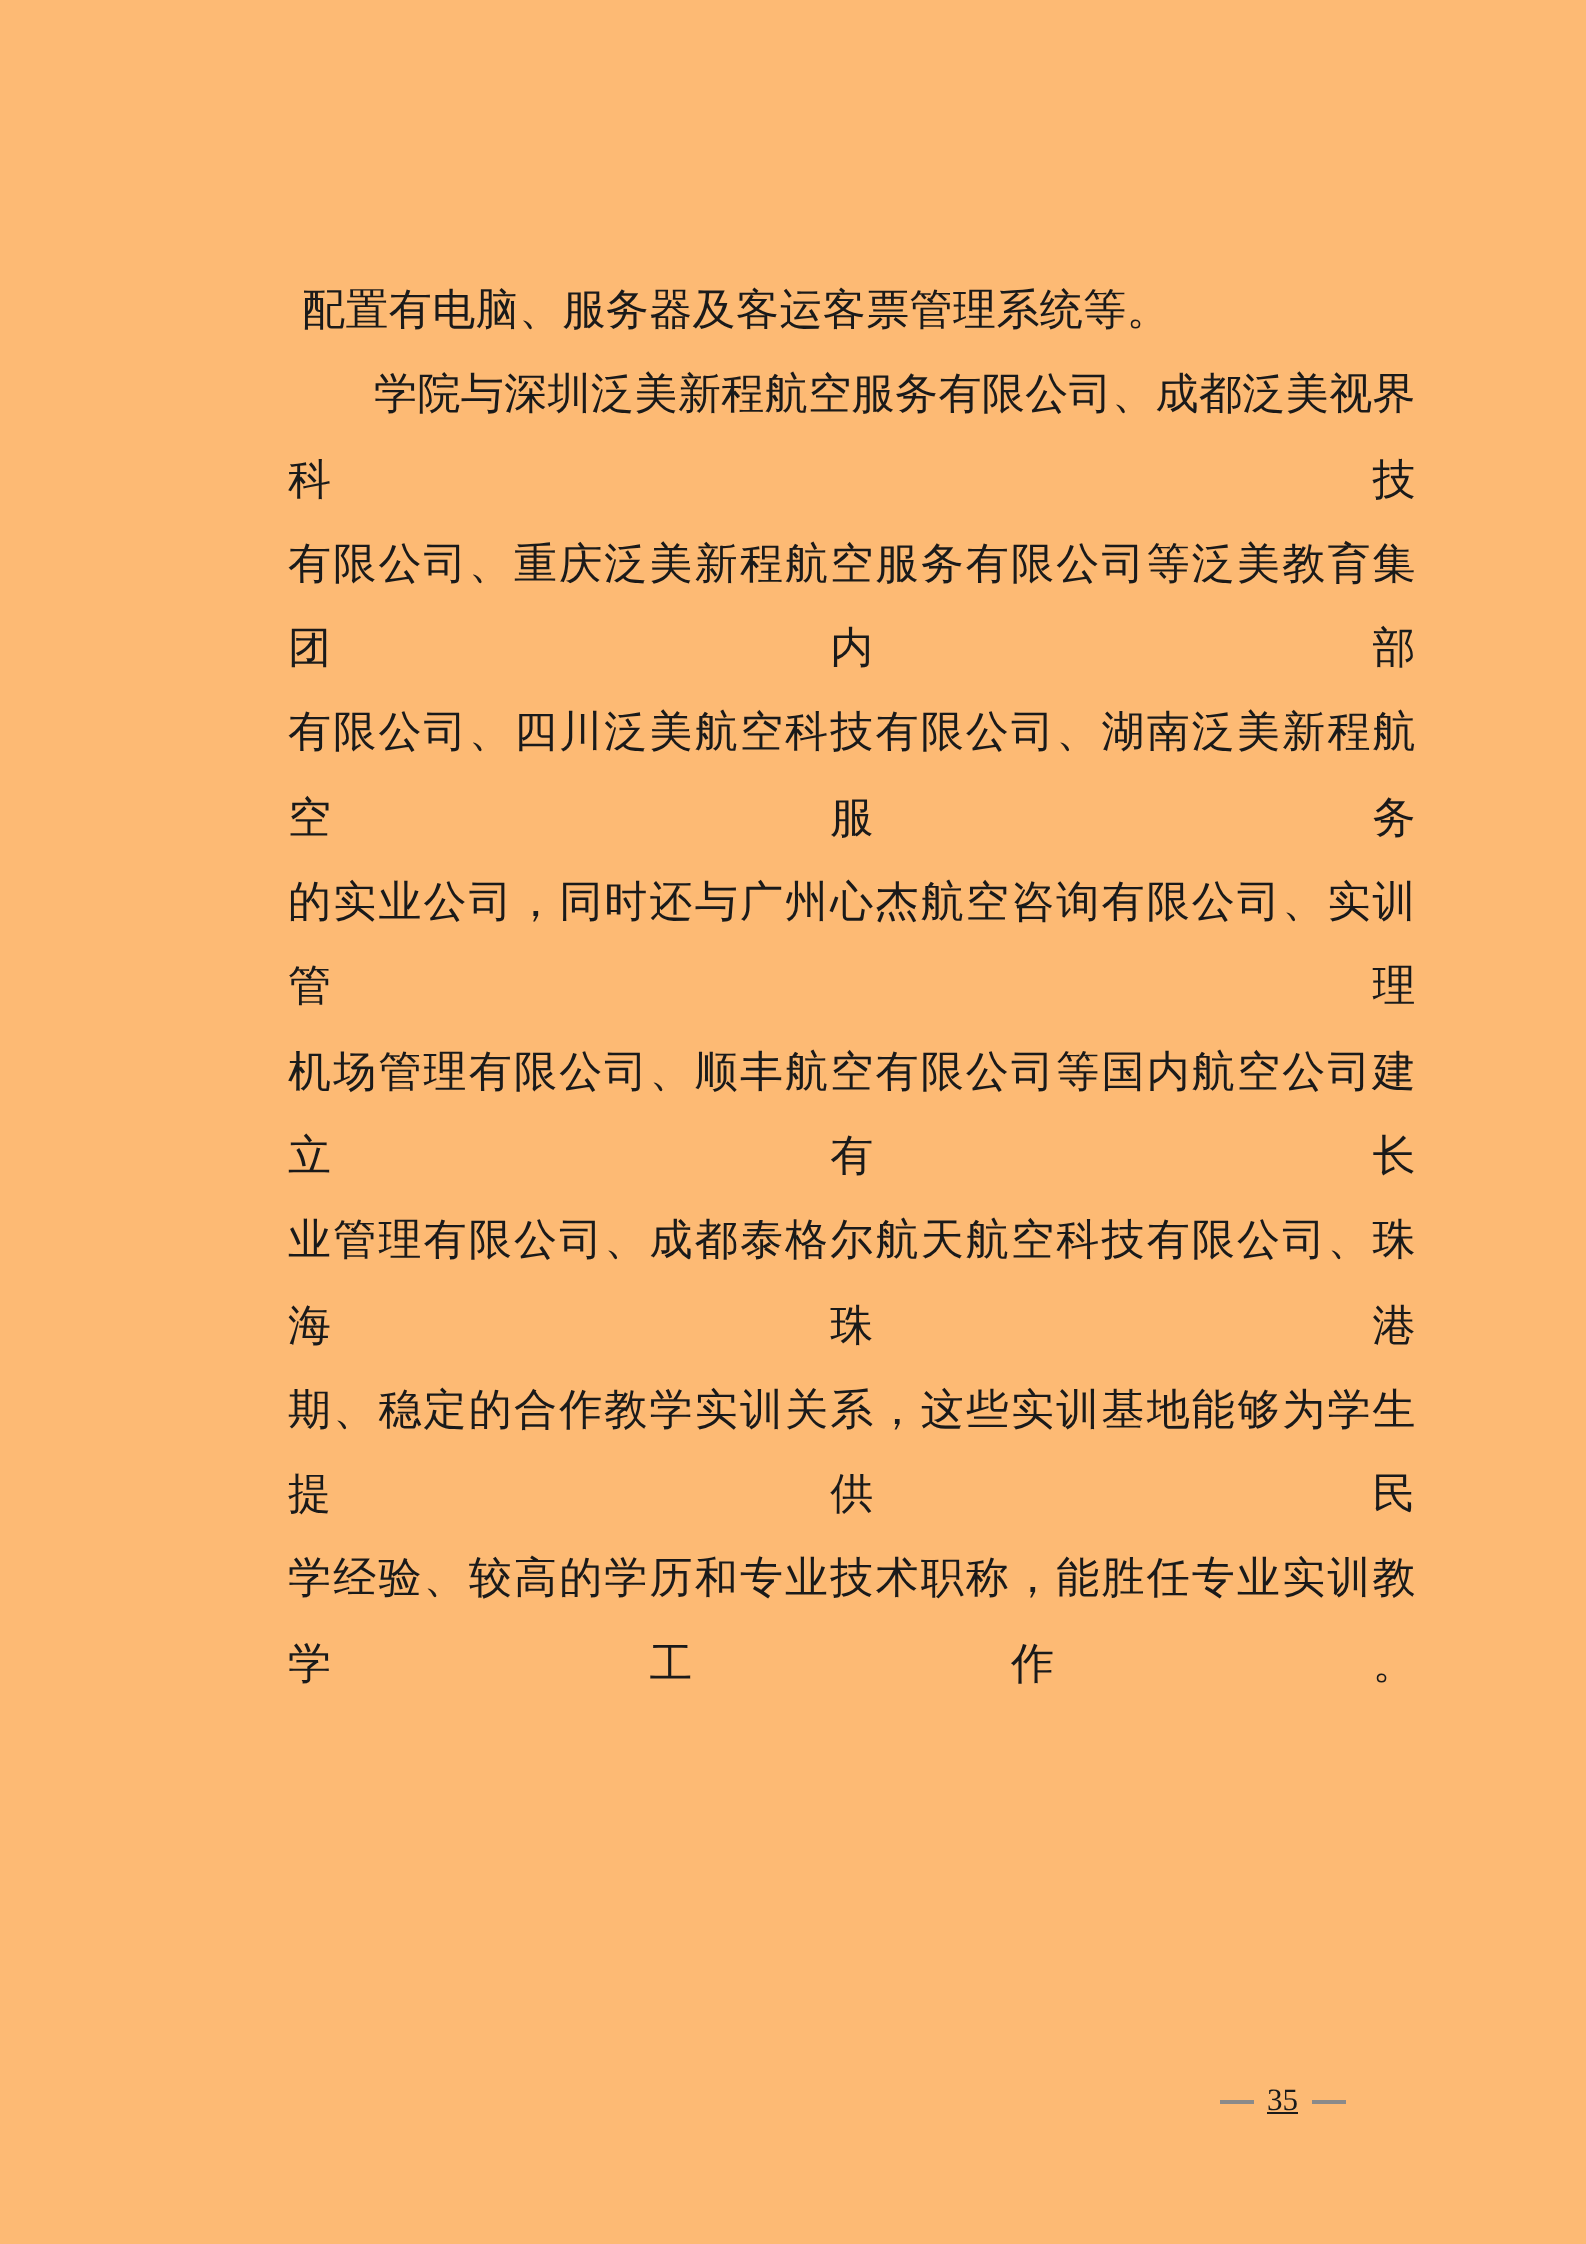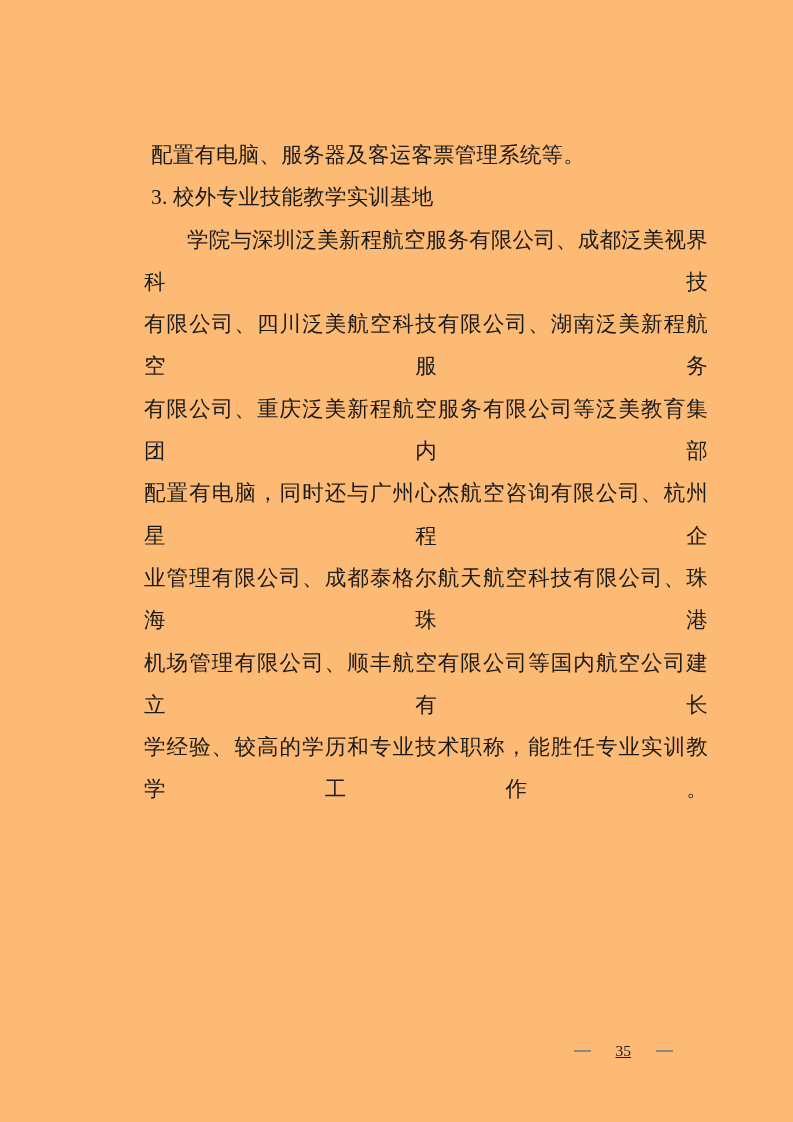--- a/index.html
+++ b/index.html
@@ -39,21 +39,21 @@
   .line.indent {
     text-indent: 43px;
   }
   .footer {
     position: absolute;
     top: 1040px;
     right: 120px;
     height: 22px;
     display: flex;
     align-items: center;
-    gap: 25px;
+    gap: 7px;
     font-size: 15.5px;
     color: #1a1a1a;
     text-decoration: underline;
   }
   .dash {
     display: inline-block;
     width: 17px;
     height: 1.5px;
     background: #8a8a8a;
   }
@@ -61,27 +61,27 @@
     font-family: "Liberation Serif", "DejaVu Serif", serif;
   }
 </style>
 </head>
 <body>
 
 <div class="page">
 
   <div class="text-block">
     <div class="line indent">配置有电脑、服务器及客运客票管理系统等。</div>
-    <div class="line indent">3. 校外专业技能教学实训基地</div>
     <div class="line indent justify">学院与深圳泛美新程航空服务有限公司、成都泛美视界科技</div>
+    <div class="line justify">有限公司、重庆泛美新程航空服务有限公司等泛美教育集团内部</div>
     <div class="line justify">有限公司、四川泛美航空科技有限公司、湖南泛美新程航空服务</div>
-    <div class="line justify">有限公司、重庆泛美新程航空服务有限公司等泛美教育集团内部</div>
-    <div class="line justify">配置有电脑，同时还与广州心杰航空咨询有限公司、杭州星程企</div>
+    <div class="line justify">的实业公司，同时还与广州心杰航空咨询有限公司、实训管理</div>
+    <div class="line justify">机场管理有限公司、顺丰航空有限公司等国内航空公司建立有长</div>
     <div class="line justify">业管理有限公司、成都泰格尔航天航空科技有限公司、珠海珠港</div>
-    <div class="line justify">机场管理有限公司、顺丰航空有限公司等国内航空公司建立有长</div>
+    <div class="line justify">期、稳定的合作教学实训关系，这些实训基地能够为学生提供民</div>
     <div class="line justify">学经验、较高的学历和专业技术职称，能胜任专业实训教学工作。</div>
 
   </div>
 
   <div class="footer">
     <span class="dash"></span>
     <span class="page-num">35</span>
     <span class="dash"></span>
   </div>
 

